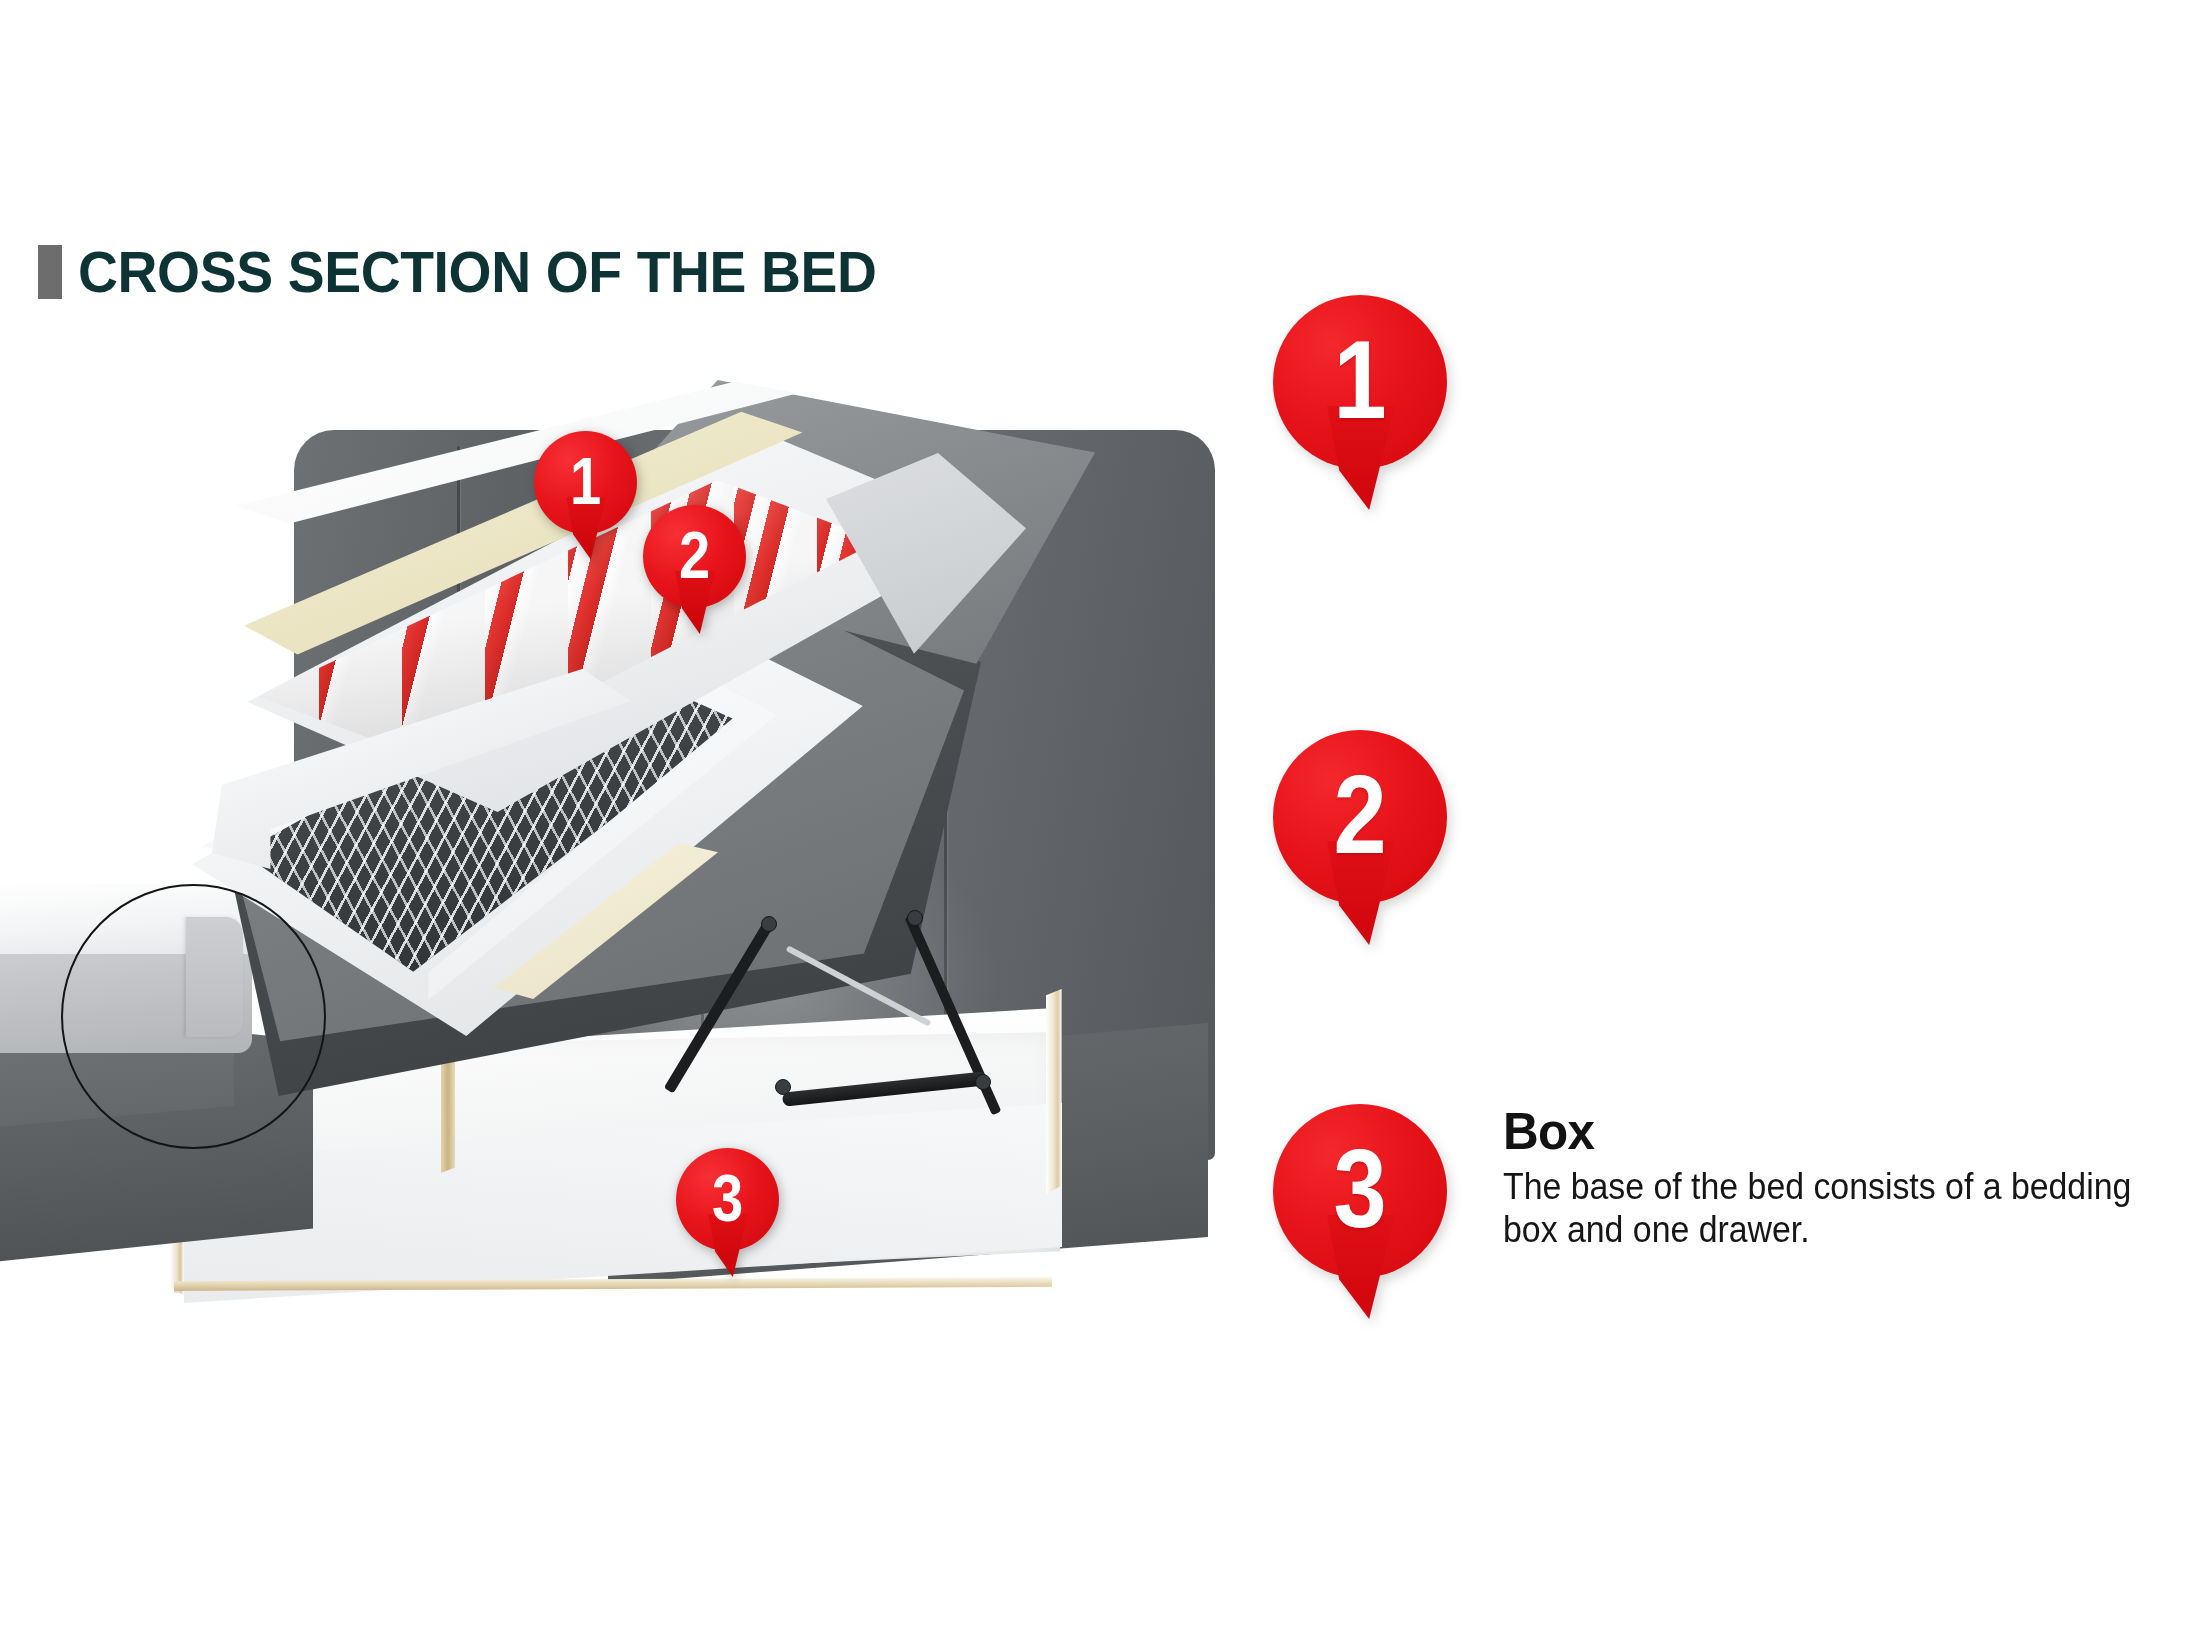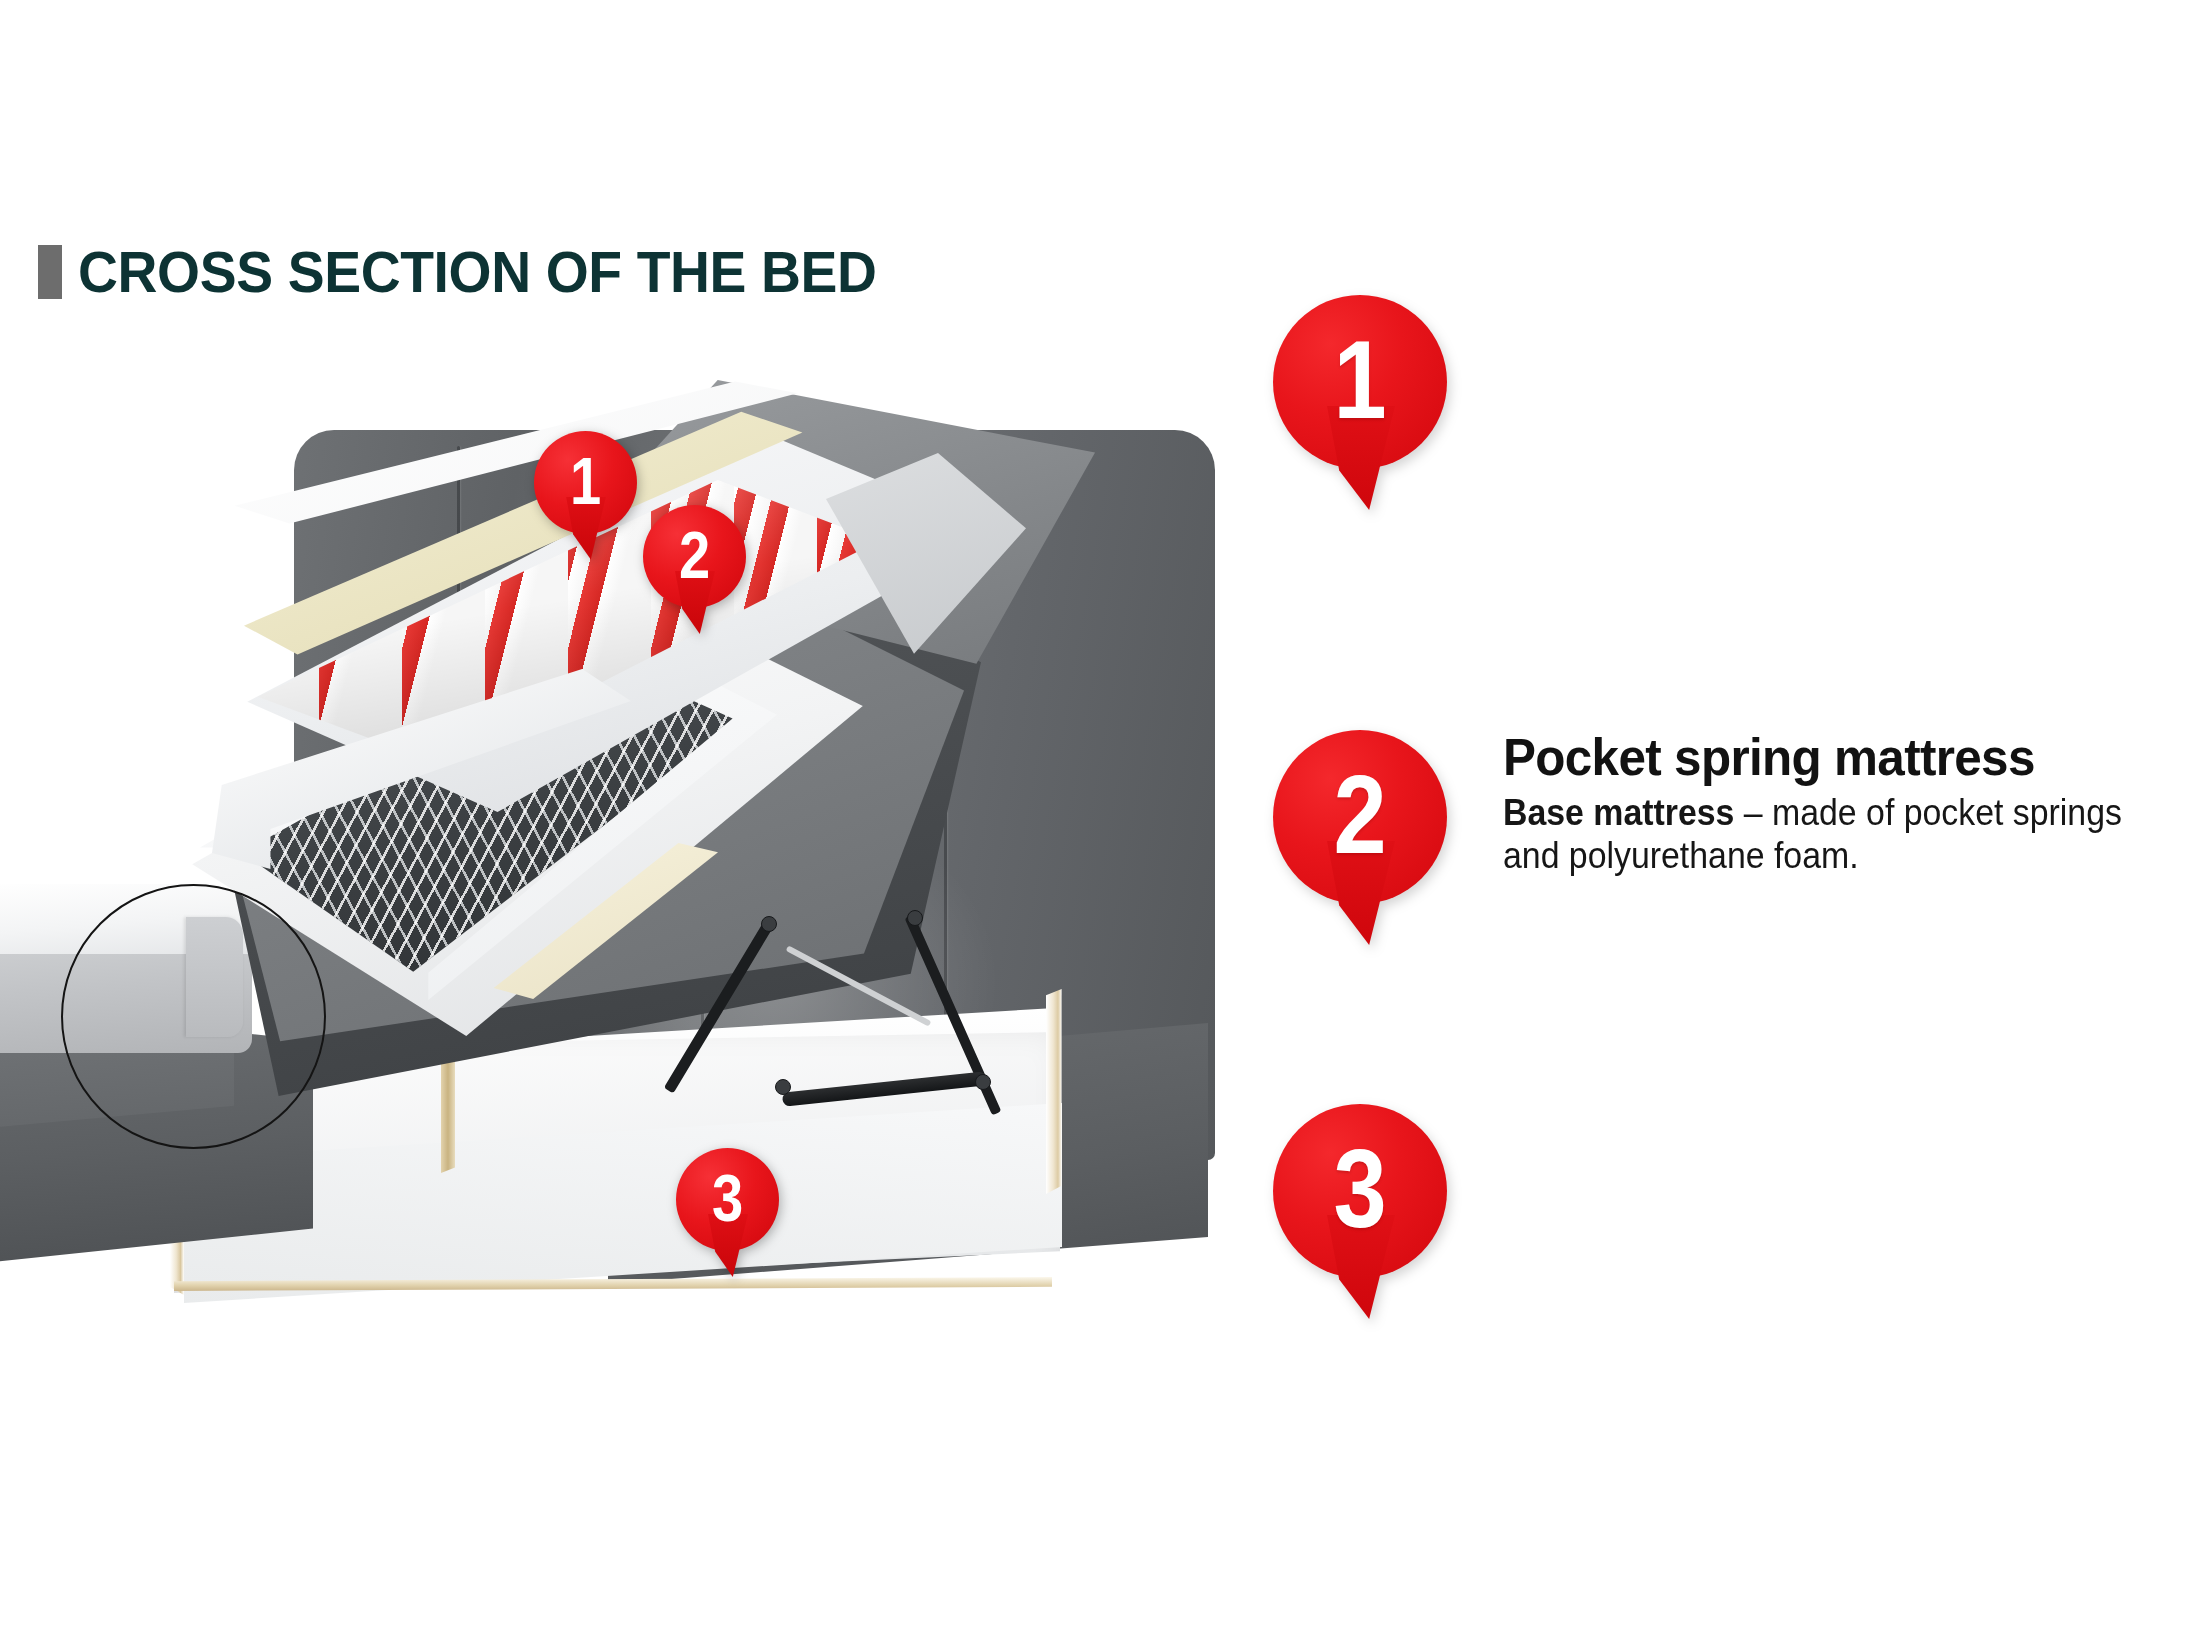--- a/index.html
+++ b/index.html
@@ -356,31 +356,31 @@
     </div>
 
     <div class="callout" style="height:374px;">
       <div class="co-pin">
         <div class="pin">
           <div class="ball"></div>
           <div class="tail"></div>
           <div class="num">2</div>
         </div>
       </div>
-      <div class="co-body">
-        <h2 class="co-title">Pocket spring mattress</h2>
-        <p class="co-desc"><b>Base mattress</b><span> – made of pocket springs and polyurethane foam.</span></p>
-      </div>
     </div>
 
     <div class="callout" style="height:261px;">
       <div class="co-pin">
         <div class="pin">
           <div class="ball"></div>
           <div class="tail"></div>
           <div class="num">3</div>
         </div>
       </div>
+      <div class="co-body">
+        <h2 class="co-title">Box</h2>
+        <p class="co-desc">The base of the bed consists of a bedding box and one drawer.</p>
+      </div>
     </div>
 
   </div>
 </div>
 
 
 </body></html>

